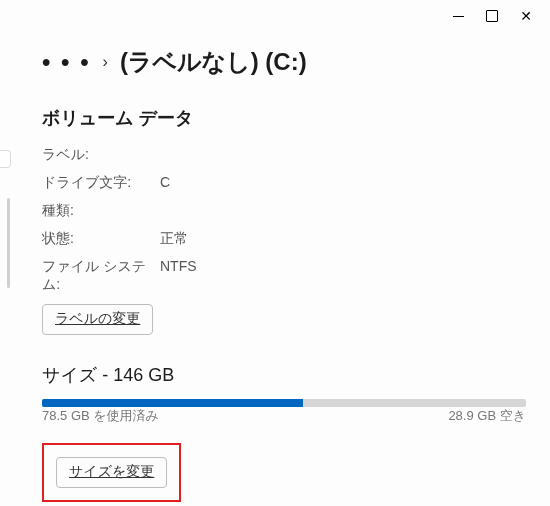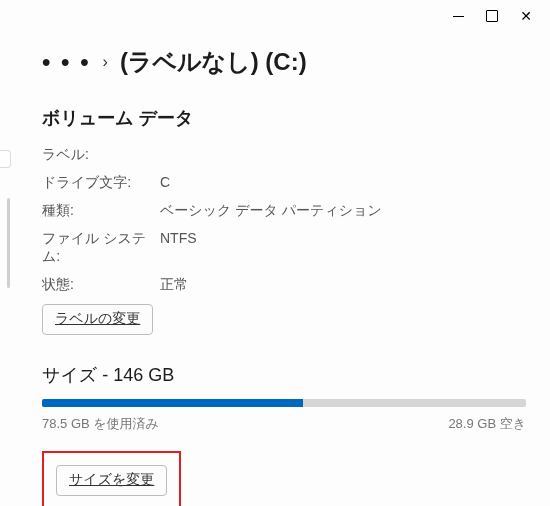--- a/index.html
+++ b/index.html
@@ -81,21 +81,20 @@
     position: absolute;
     left: 0; top: 0; bottom: 0;
     background: #0067c0;
   }
 
   .bar-labels {
     display: flex;
     justify-content: space-between;
     font-size: 13px;
     color: #777;
-    margin-top: 8px;
     margin-bottom: 18px;
   }
 
   .highlight {
     display: inline-block;
     border: 2px solid #e02020;
     padding: 12px;
     margin-bottom: 14px;
   }
 
@@ -152,29 +151,28 @@
   <div class="kv">
     <span class="k">ラベル:</span>
     <span class="v"></span>
   </div>
   <div class="kv">
     <span class="k">ドライブ文字:</span>
     <span class="v">C</span>
   </div>
   <div class="kv">
     <span class="k">種類:</span>
-    <span class="v">ベーシック データ パーティション</span>
+  </div>
+  <div class="kv">
+    <span class="k">状態:</span>
+    <span class="v">正常</span>
   </div>
   <div class="kv">
     <span class="k">ファイル システム:</span>
     <span class="v">NTFS</span>
-  </div>
-  <div class="kv">
-    <span class="k">状態:</span>
-    <span class="v">正常</span>
   </div>
 
   <div class="btn-area">
     <span class="btn">ラベルの変更</span>
   </div>
 
   <h2 class="size-h2">サイズ - 146 GB</h2>
 
   <div class="bar">
     <div class="fill" id="bar-fill" style="width: 54%;"></div>

